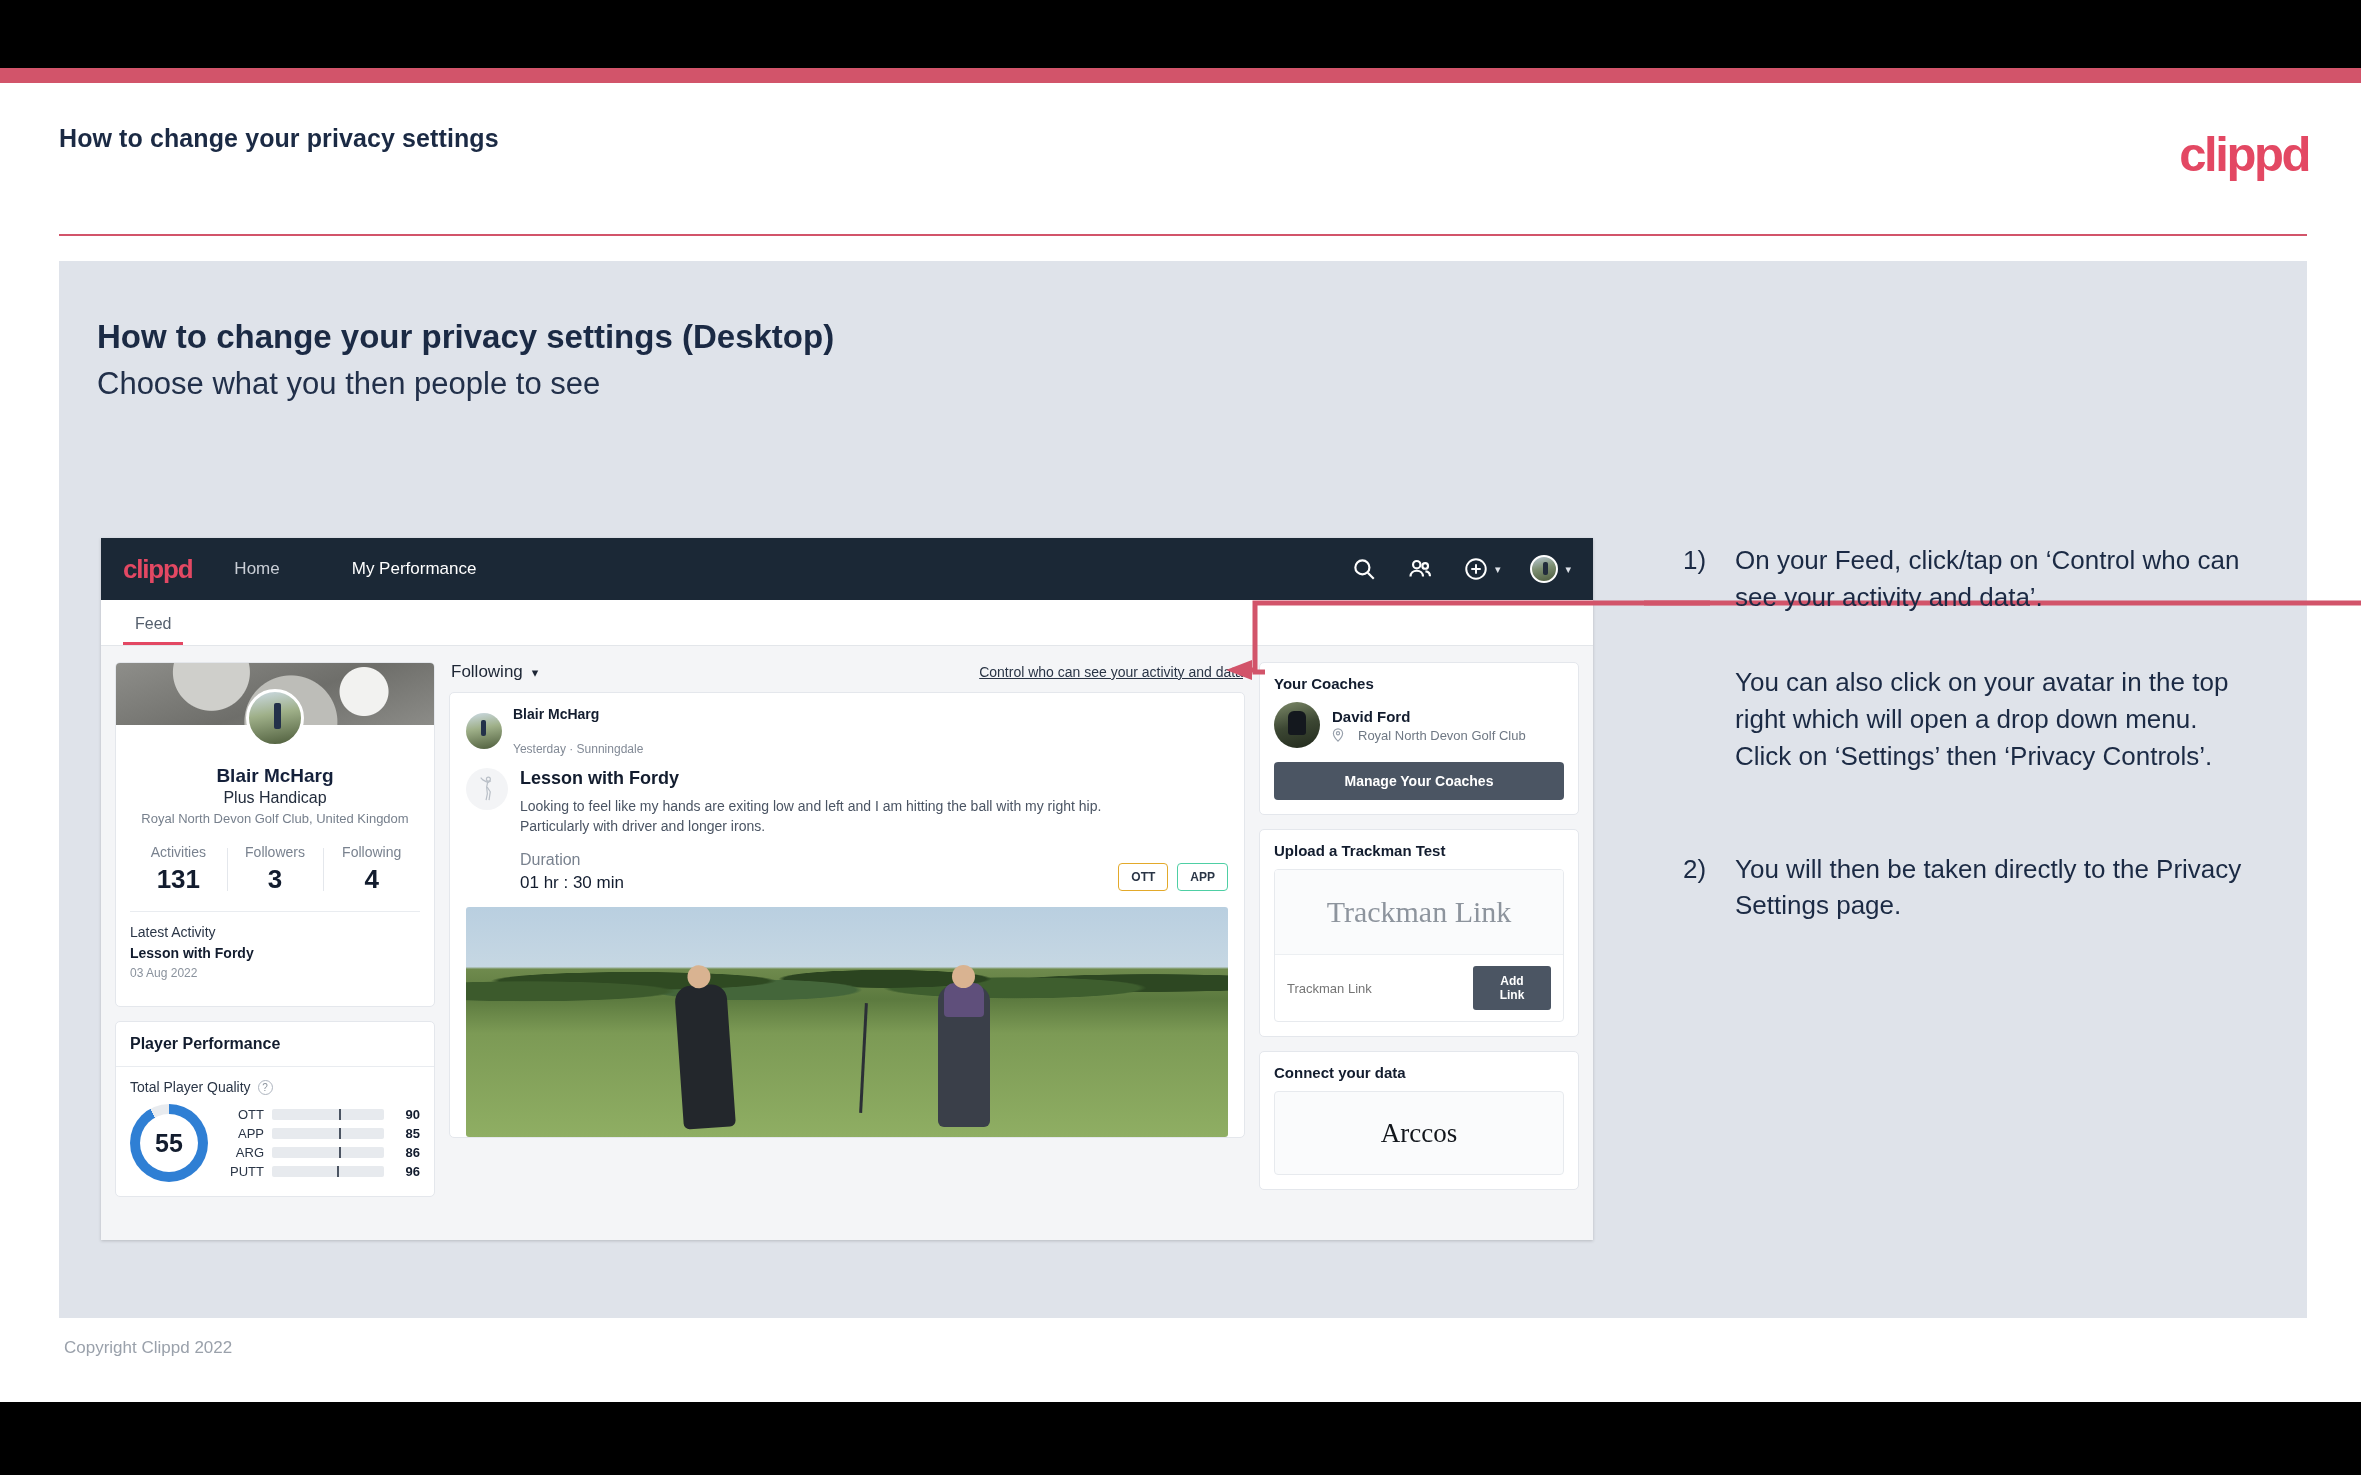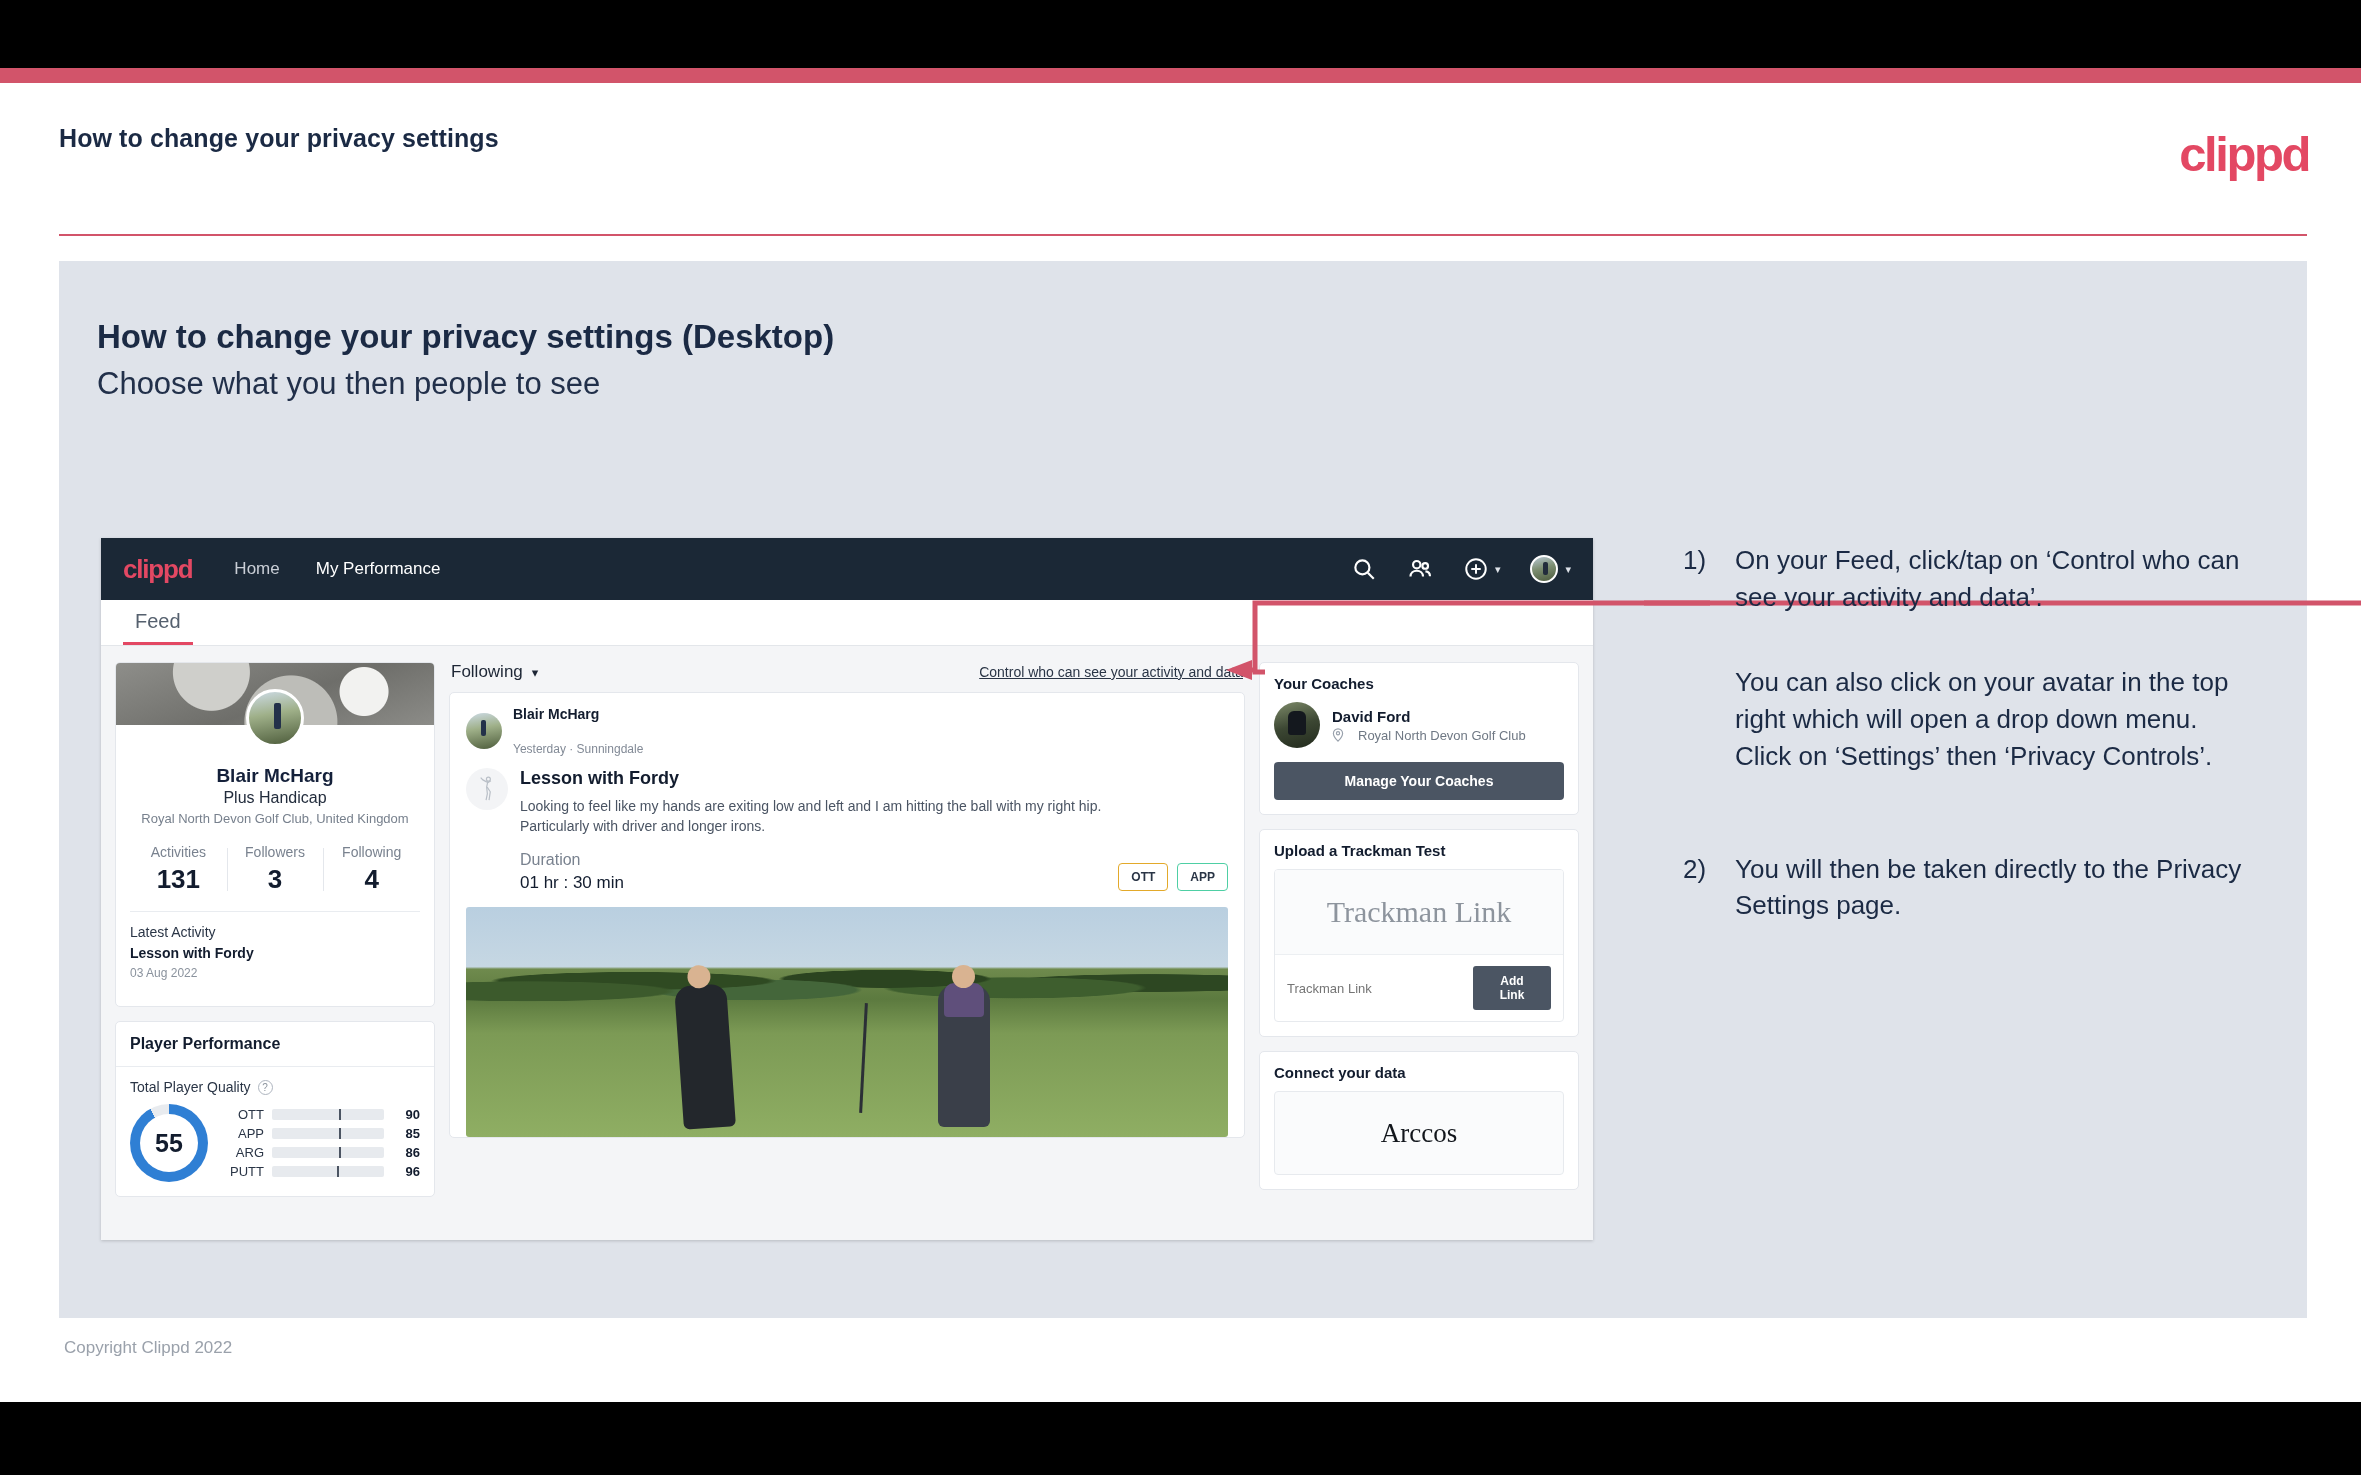--- a/index.html
+++ b/index.html
@@ -57,21 +57,21 @@
     position:relative; height:62px; background:#1b2836;
     display:flex; align-items:center; padding:0 22px;
   }
   .app-logo {
     font-size:26px; font-weight:800; color:#e34863;
     letter-spacing:-1.2px; margin-right:42px;
   }
   .app-navlink {
     font-size:17px; color:#c9ced6; margin-right:36px; white-space:nowrap;
   }
-  .app-navlink.active { color:#ffffff; }
+  .app-navlink.active { color:#ffffff;margin-left:36px; }
   .app-nav-right {
     margin-left:auto; display:flex; align-items:center; gap:30px;
   }
   .nav-ico { width:26px; height:26px; display:block; }
   .nav-ico svg { width:26px; height:26px; display:block; }
   .nav-avatar-wrap { display:flex; align-items:center; gap:7px; }
   .nav-avatar {
     width:28px; height:28px; border-radius:50%;
     background:linear-gradient(165deg,#b9c9d6 0%,#7d8f72 45%,#4c5a3d 100%);
     border:2px solid #fff; position:relative; overflow:hidden;
@@ -81,21 +81,21 @@
     background:#222c3c; border-radius:2px;
   }
   .caret { font-size:11px; color:#dfe3ea; }
   .plus-wrap{ display:flex; align-items:center; gap:6px; }
 
   .app-tabs {
     height:46px; border-bottom:1px solid #e3e6ea; background:#fff;
     display:flex; align-items:flex-end; padding-left:22px;
   }
   .app-tab {
-    font-size:20px; color:#55606e; padding:0 12px 9px 12px;
+    font-size:16px; color:#55606e; padding:0 12px 9px 12px;
     border-bottom:3px solid #e34863;
   }
 
   .app-body {
     display:flex; gap:14px; padding:16px 14px 0 14px;
     background:#f4f5f7; height:594px;
   }
   .col-left  { width:320px; flex:0 0 320px; }
   .col-mid   { flex:1 1 auto; }
   .col-right { width:320px; flex:0 0 320px; }

